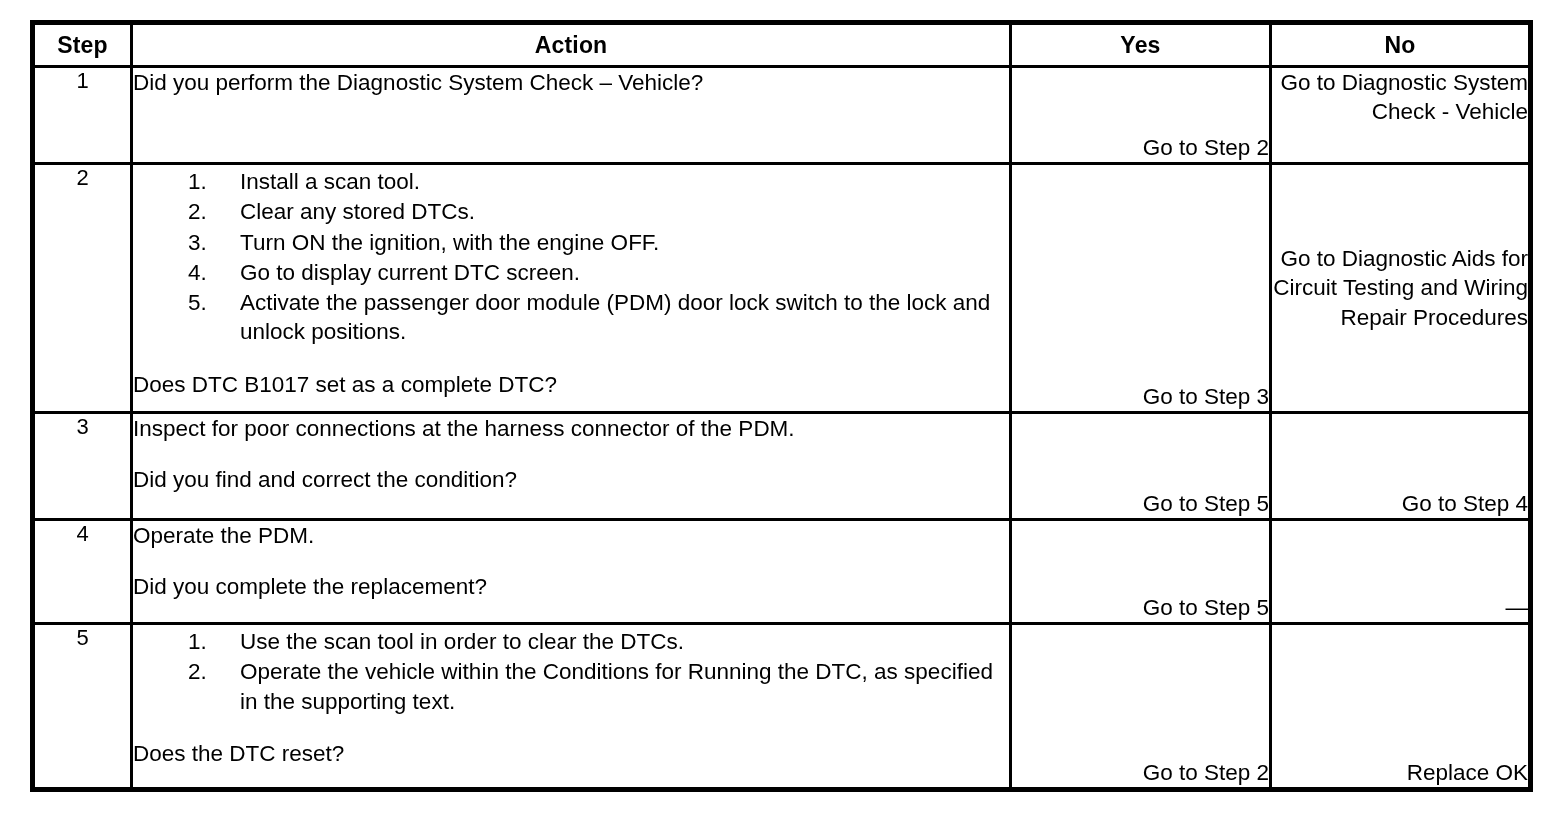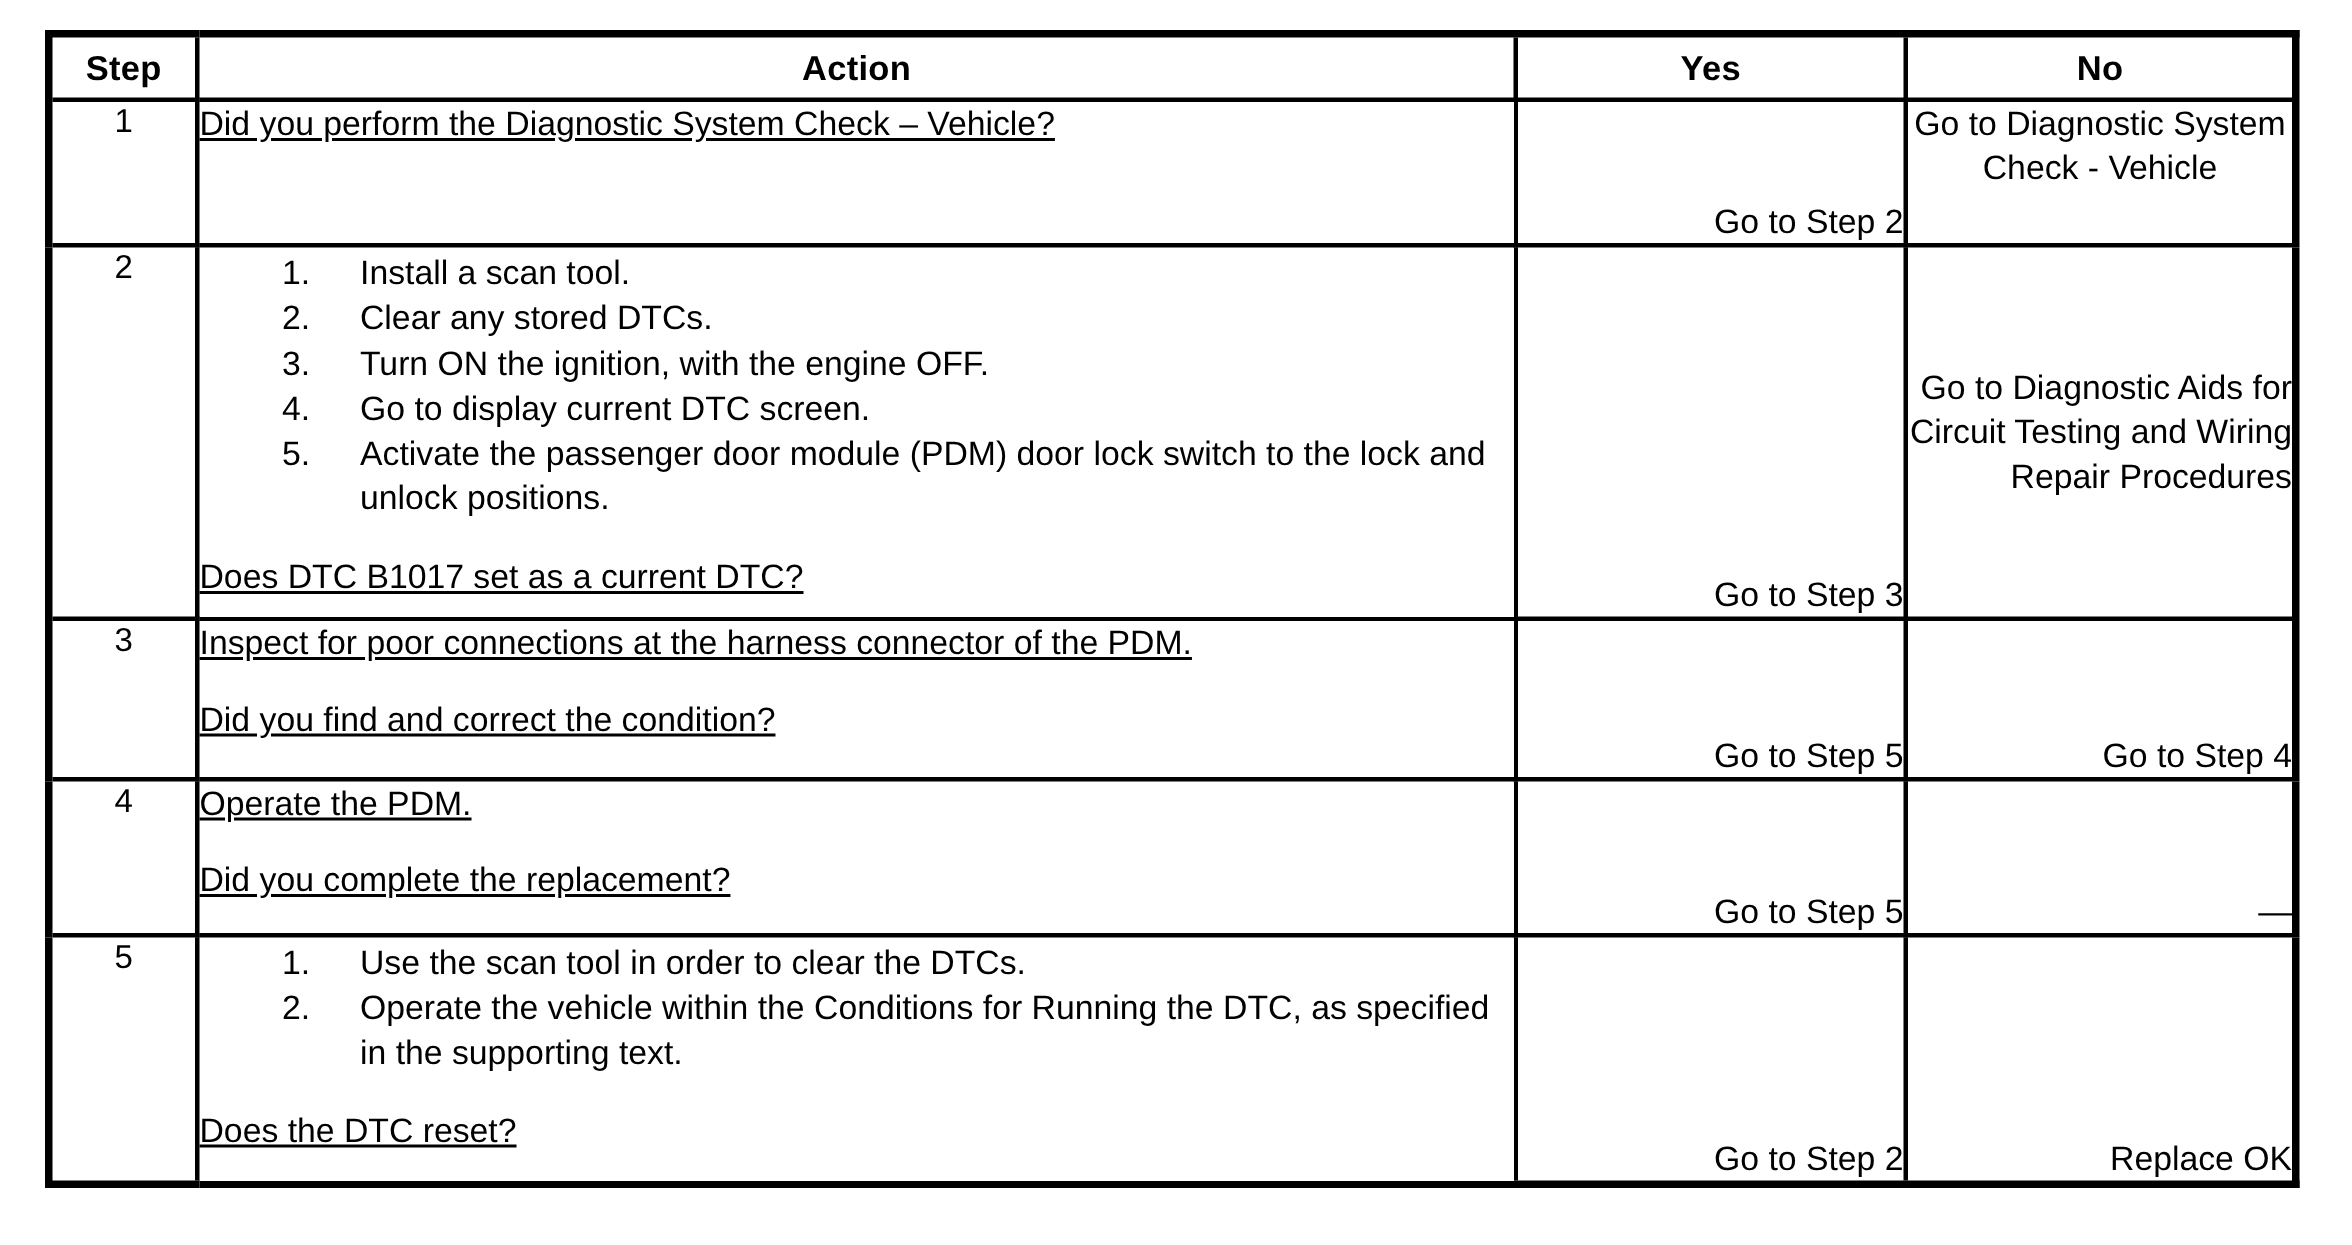--- a/index.html
+++ b/index.html
@@ -85,21 +85,20 @@
   
   .action-cell {
     padding: 6px 10px 8px 8px;
     font-size: 22.5px;
     line-height: 1.30;
     position: relative;
   }
 
   .action-line {
     white-space: pre-wrap;
-    text-decoration: underline;
   }
 
   .spacer-line {
     height: 22px;
   }
 
   
   .num-list {
     margin: 2px 0 0 0;
     padding: 0;
@@ -123,21 +122,21 @@
   .yesno-cell {
     font-size: 22.5px;
     line-height: 1.30;
     padding: 6px 8px 8px 8px;
   }
   .yesno-cell.center {
     text-align: right;
     vertical-align: bottom;
   }
   .yesno-cell.left-top {
-    text-align: center;
+    text-align: right;
     vertical-align: top;
   }
   .yesno-cell.left-mid {
     text-align: right;
     vertical-align: middle;
   }
 
   
   .row-1 td { height: 94px; }
   .row-2 td { height: 246px; }
@@ -195,21 +194,21 @@
             <li>
               <span class="marker">4.</span>
               <span>Go to display current DTC screen.</span>
             </li>
             <li>
               <span class="marker">5.</span>
               <span>Activate the passenger door module (PDM) door lock switch to the lock and unlock positions.</span>
             </li>
           </ul>
           <div class="spacer-line"></div>
-          <div class="action-line">Does DTC B1017 set as a current DTC?</div>
+          <div class="action-line">Does DTC B1017 set as a complete DTC?</div>
         </td>
         <td class="yesno-cell center">Go to Step 3</td>
         <td class="yesno-cell left-mid">Go to Diagnostic Aids for Circuit Testing and Wiring Repair Procedures</td>
       </tr>
 
       <tr class="row-3">
         <td class="step-cell">3</td>
         <td class="action-cell">
           <div class="action-line">Inspect for poor connections at the harness connector of the PDM.</div>
           <div class="spacer-line"></div>

